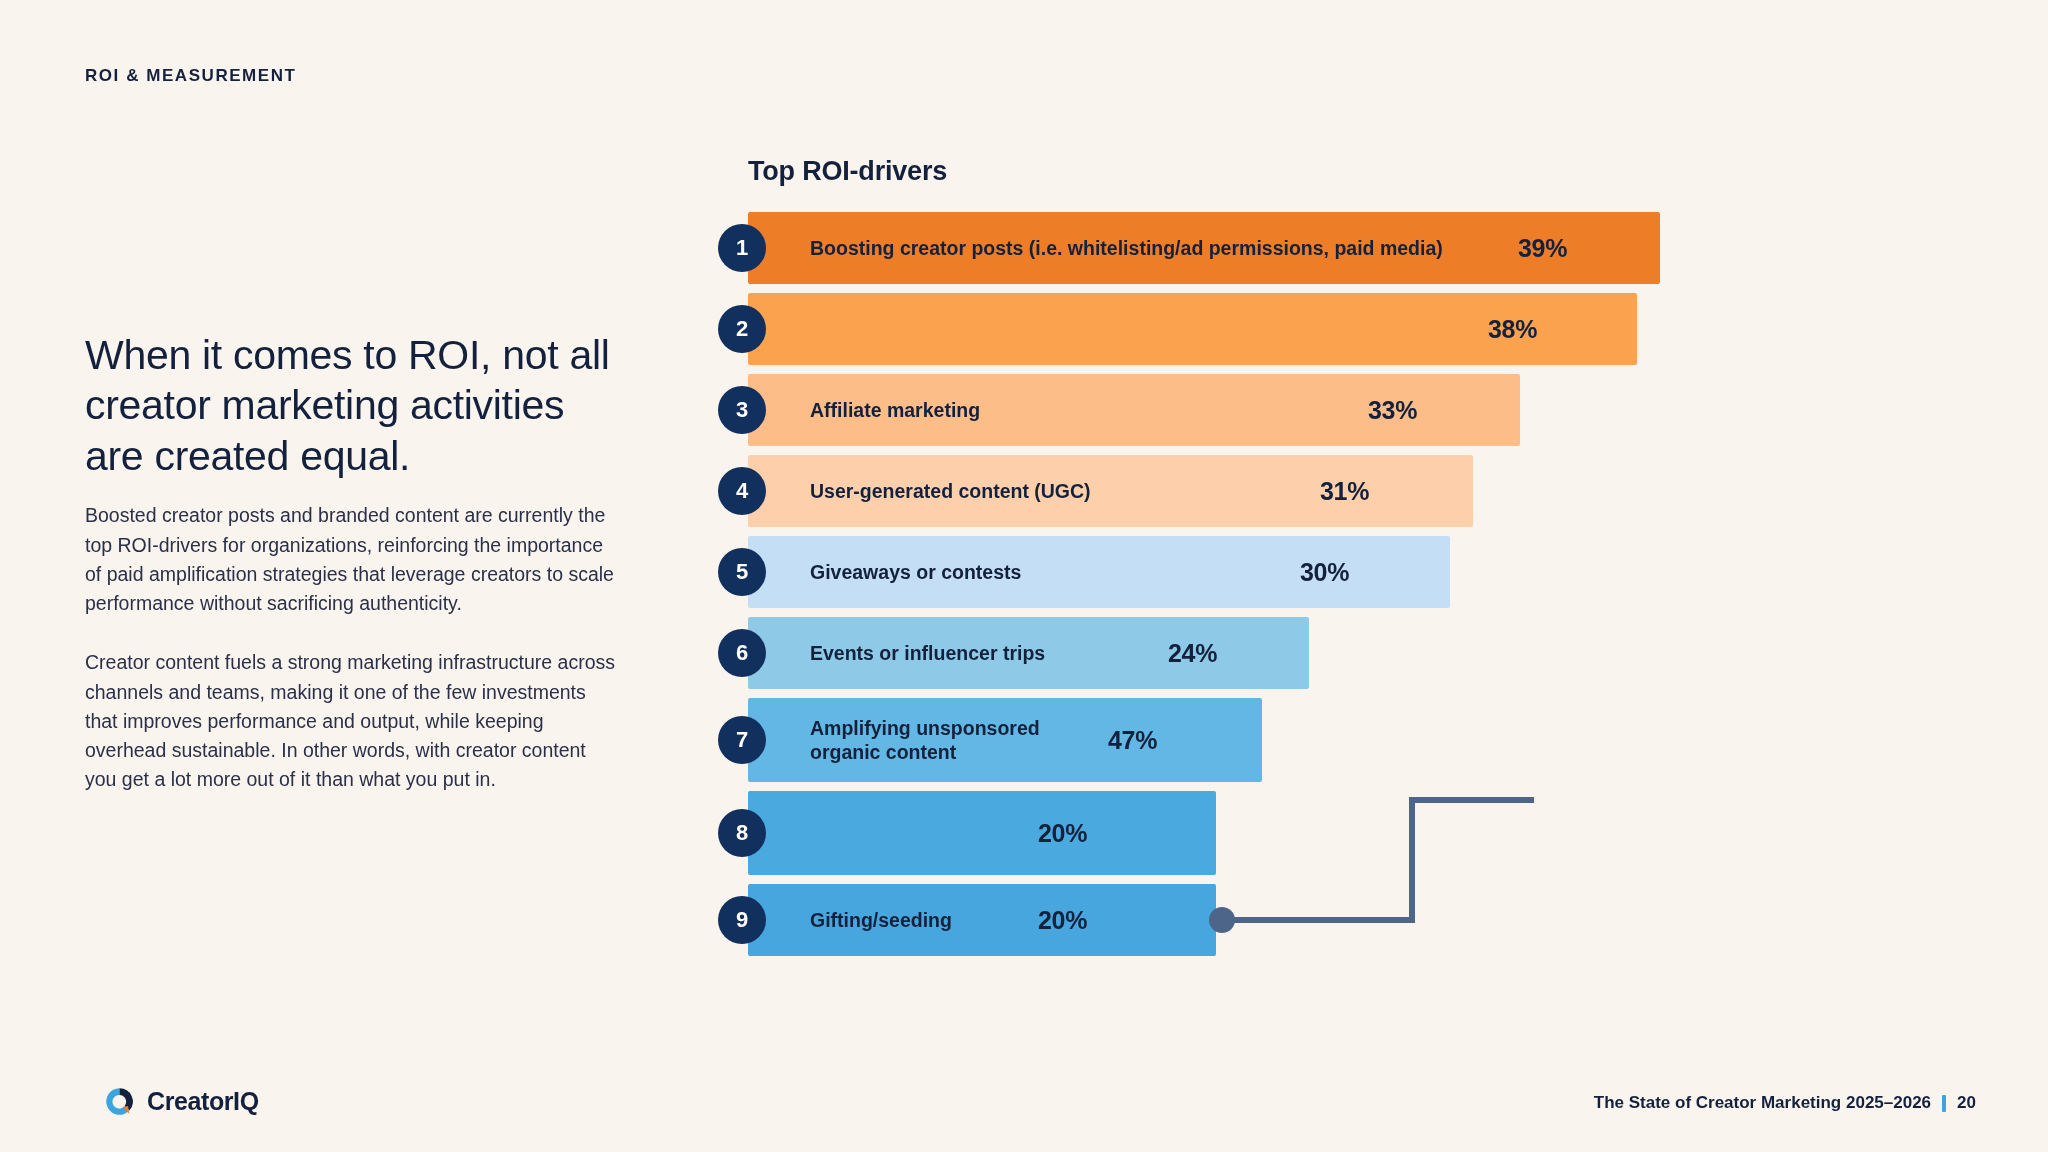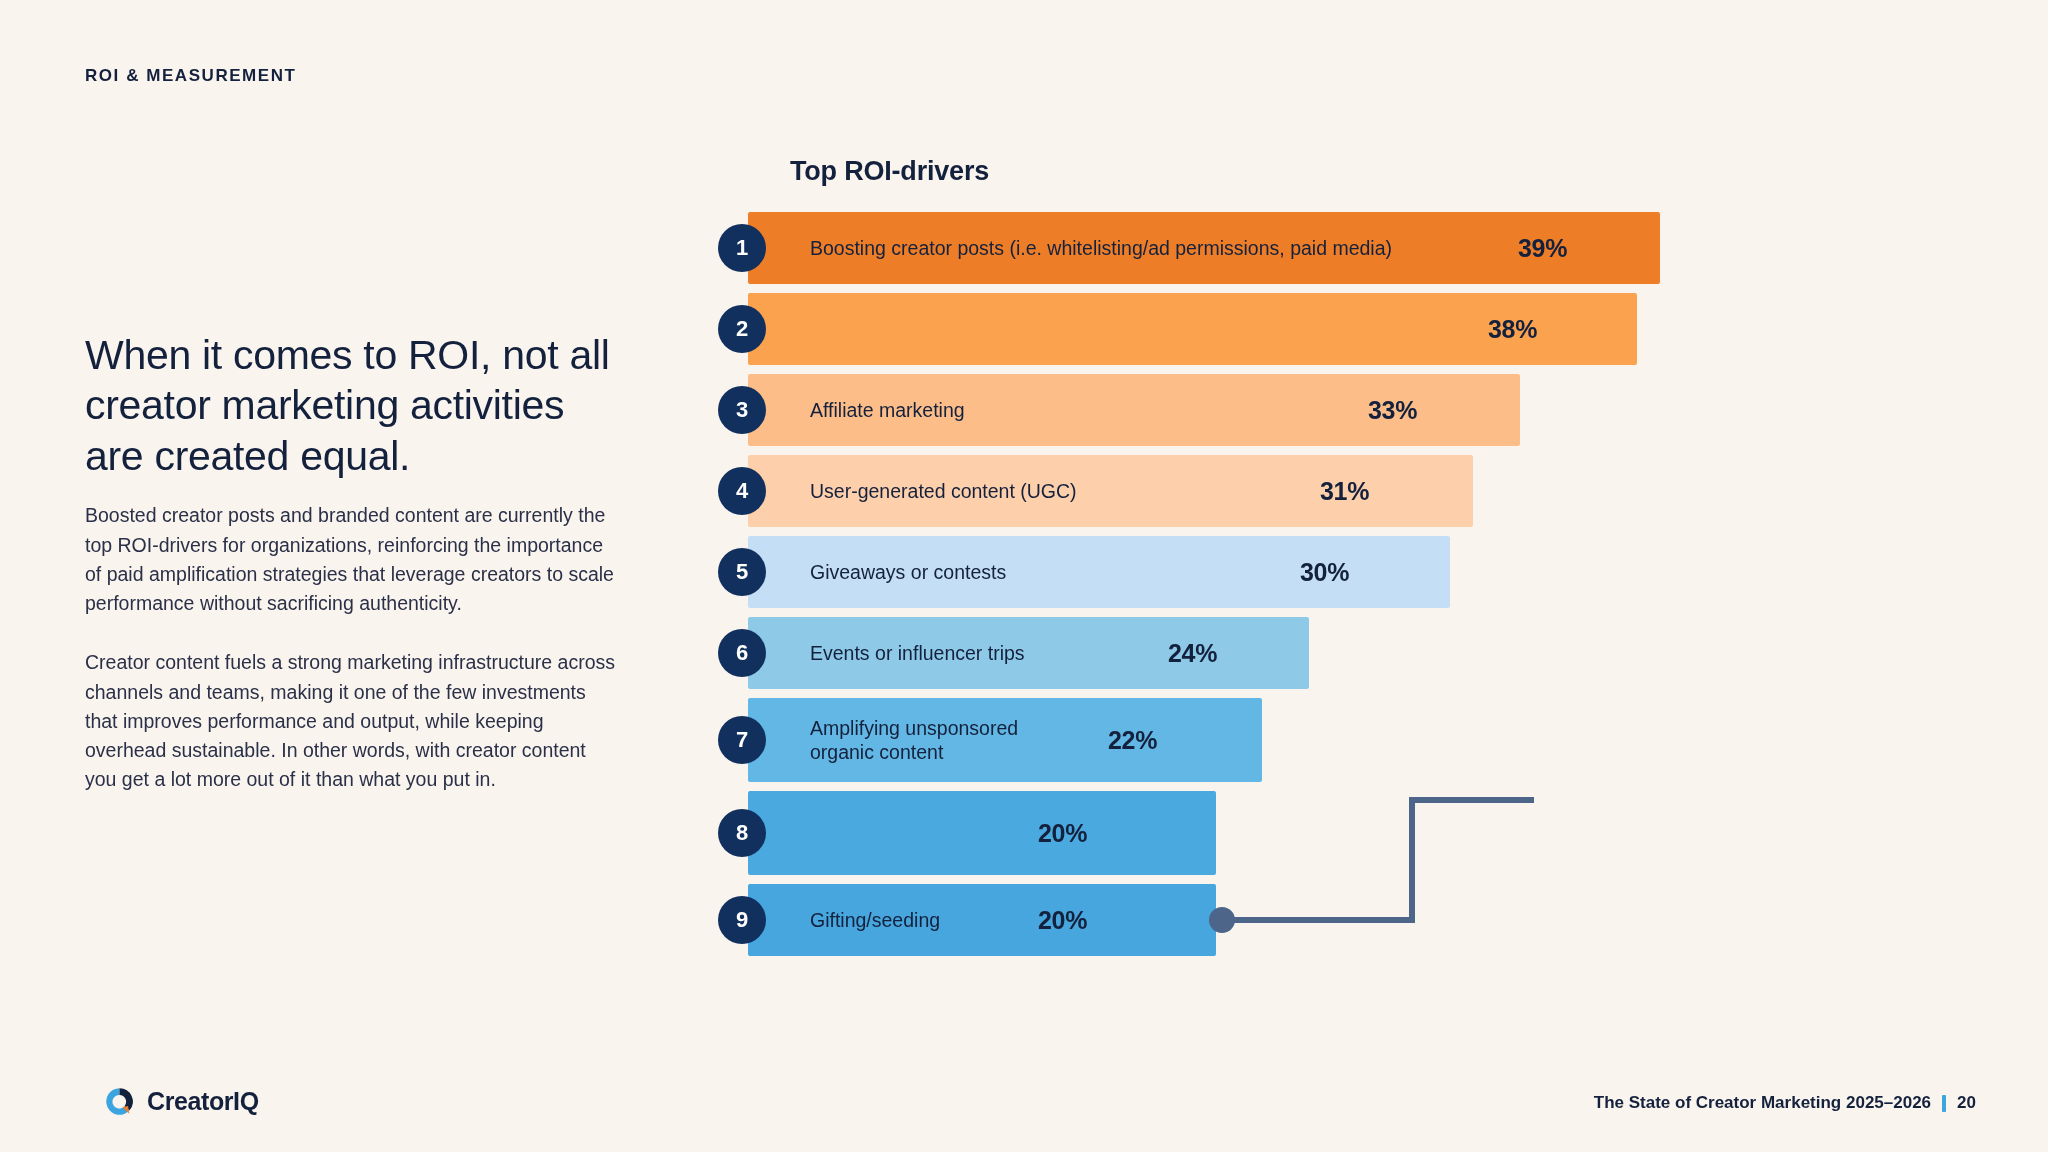--- a/index.html
+++ b/index.html
@@ -27,40 +27,40 @@
     color:#14213d;letter-spacing:-0.3px;margin:0 0 20px 0;
   }
   .para{
     font-size:19.5px;line-height:1.50;color:#2a3047;
     margin:0 0 30px 0;font-weight:400;
   }
 
   
   .chart-title{
     position:absolute;left:748px;top:156px;
-    font-size:27px;font-weight:bold;color:#14213d;letter-spacing:-0.2px;margin-left:42px;
+    font-size:27px;font-weight:bold;color:#14213d;letter-spacing:-0.2px;
   }
   .bars{position:absolute;left:748px;top:212px;width:980px;}
   .bar-row{position:relative;margin-bottom:9px;}
   .bar{
     position:relative;height:72px;border-radius:2px;
     display:flex;align-items:center;
   }
   .bar-row.tall .bar{height:84px;}
   .badge{
     position:absolute;left:-30px;top:50%;transform:translateY(-50%);
     width:48px;height:48px;border-radius:50%;
     background:#11305e;color:#ffffff;
     display:flex;align-items:center;justify-content:center;
     font-size:22px;font-weight:bold;
     z-index:3;
   }
   .bar-label{
     position:absolute;left:62px;
-    font-size:19.5px;font-weight:400;color:#14213d;
+    font-size:19.5px;font-weight:700;color:#14213d;
     line-height:1.25;white-space:pre-line;max-width:640px;
   }
   .bar-value{
     position:absolute;
     font-size:25px;font-weight:bold;color:#14213d;letter-spacing:-0.3px;
   }
 
   
   .connector{position:absolute;left:0;top:0;width:2048px;height:1152px;pointer-events:none;}
 
@@ -137,21 +137,21 @@
           <div class="badge">6</div>
           <div class="bar-label">Events or influencer trips</div>
           <div class="bar-value" style="left: 420px;">24%</div>
         </div>
       </div>
       <div class="bar-row tall">
         <div class="bar" style="width: 514px; background: rgb(99, 183, 228);">
           <div class="badge">7</div>
           <div class="bar-label">Amplifying unsponsored
 organic content</div>
-          <div class="bar-value" style="left: 360px;">22%</div>
+          <div class="bar-value" style="left: 360px;">47%</div>
         </div>
       </div>
       <div class="bar-row tall">
         <div class="bar" style="width: 468px; background: rgb(74, 169, 222);">
           <div class="badge">8</div>
           <div class="bar-value" style="left: 290px;">20%</div>
         </div>
       </div>
       <div class="bar-row">
         <div class="bar" style="width: 468px; background: rgb(70, 166, 221);">

